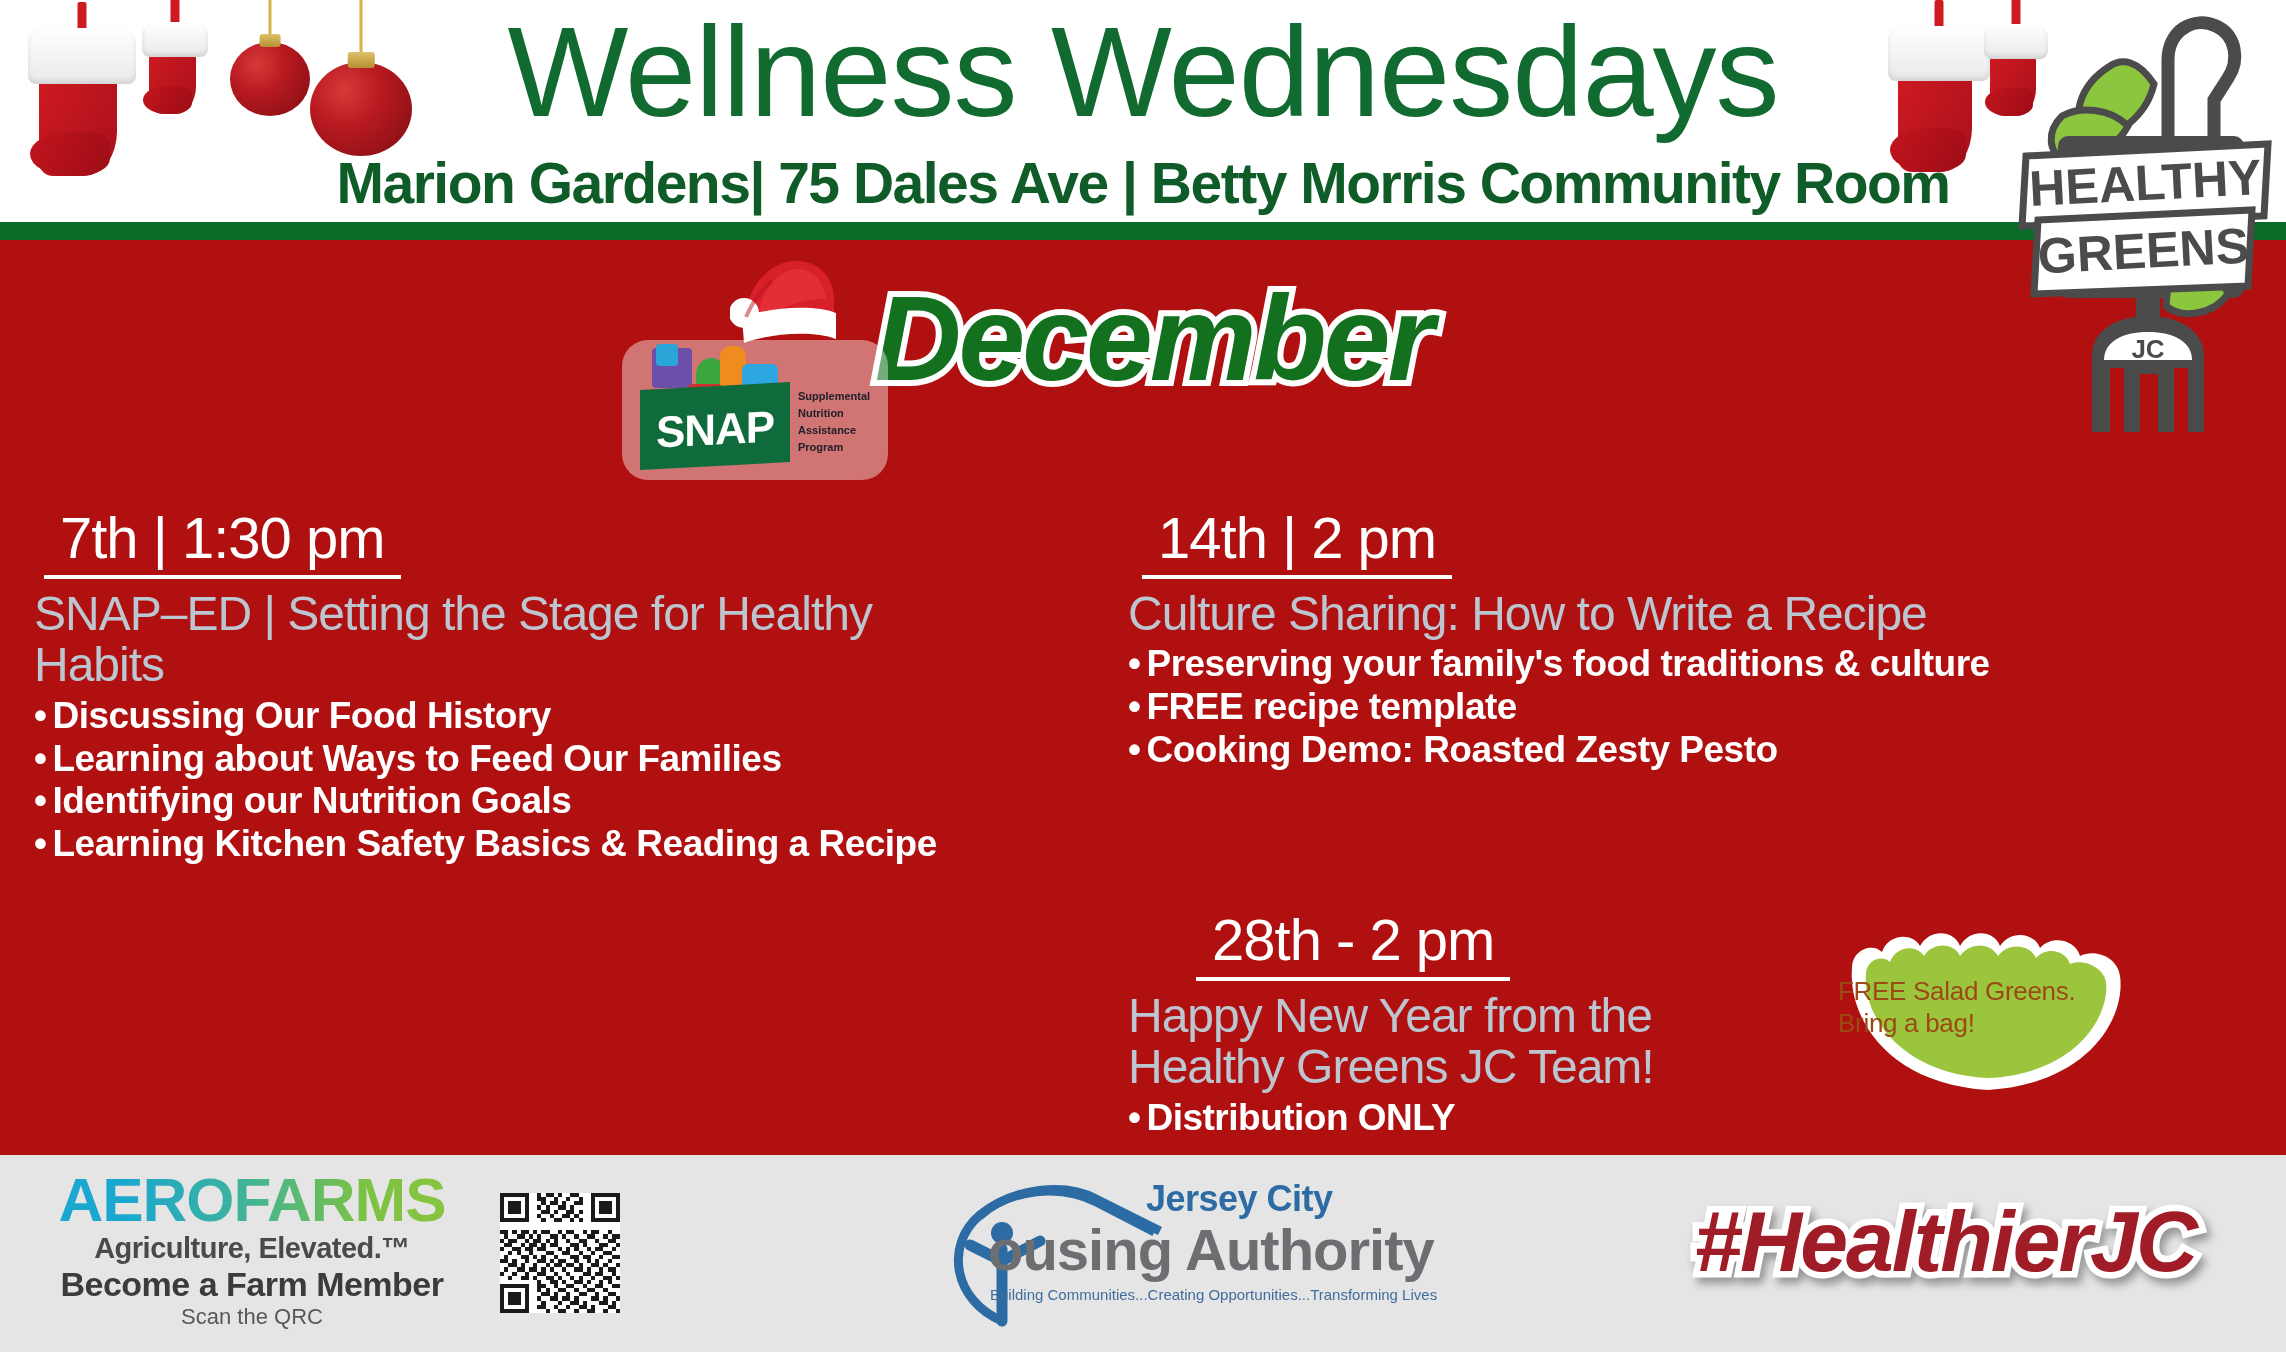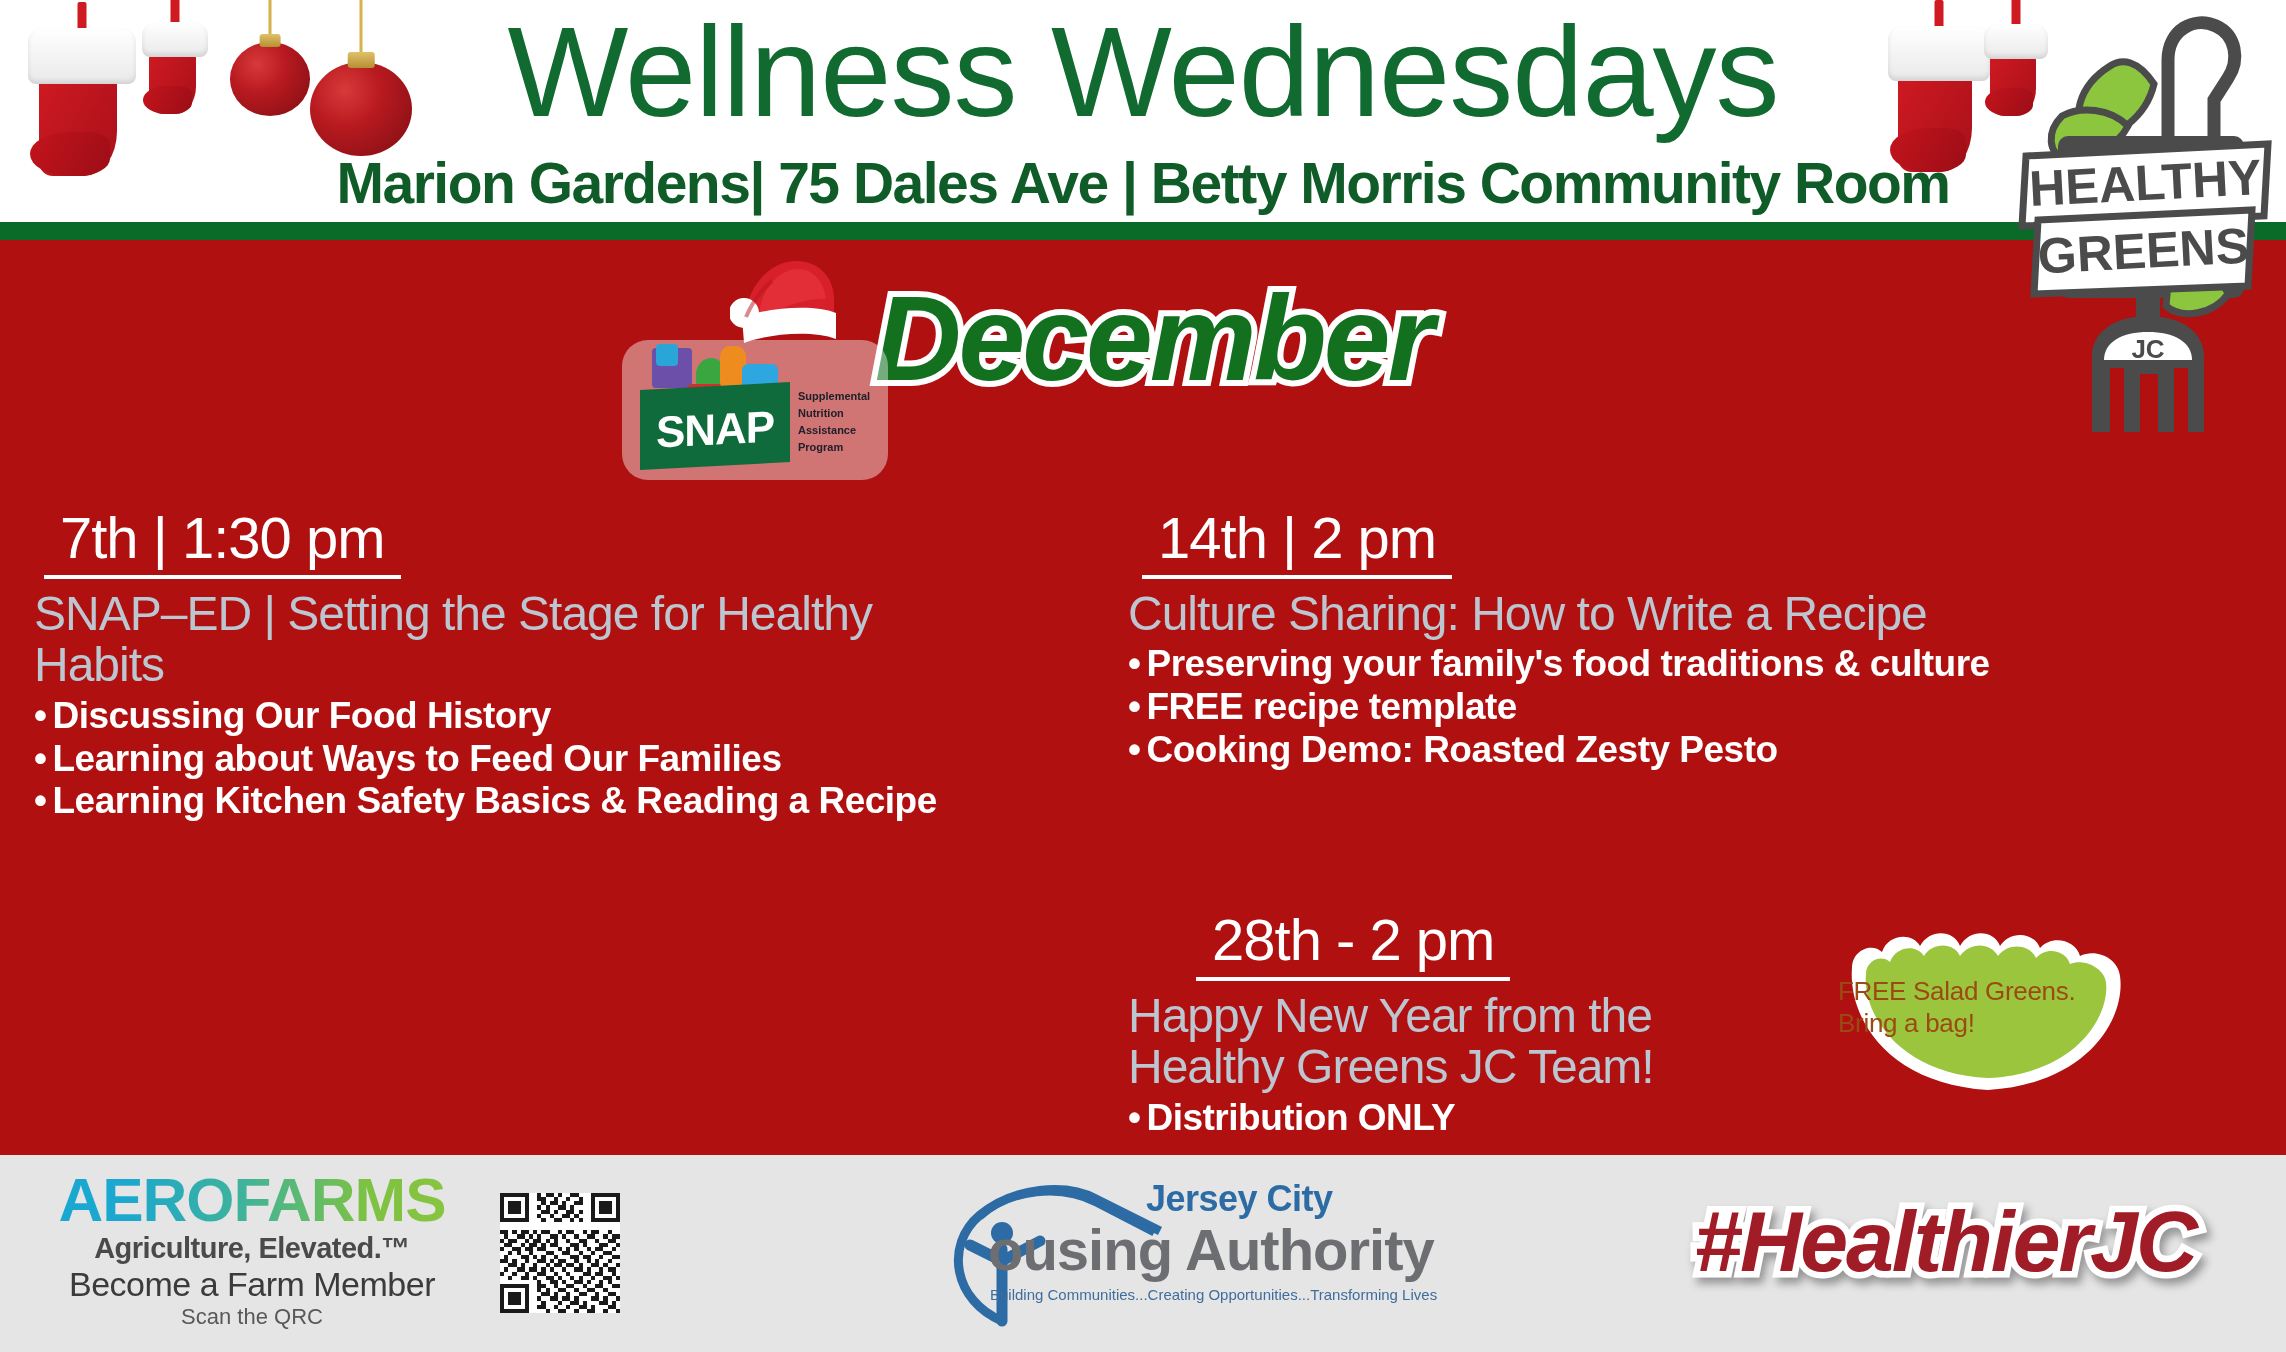--- a/index.html
+++ b/index.html
@@ -309,21 +309,21 @@
     margin-top: 2px;
     font-size: 29px;
     font-weight: 700;
     color: #4a4a4a;
     line-height: 1.05;
     letter-spacing: -0.5px;
   }
   .af-cta {
     margin-top: 4px;
     font-size: 34px;
-    font-weight: 400;
+    font-weight: 700;
     color: #3b3b3b;
     line-height: 1.05;
     letter-spacing: -0.5px;
   }
   .af-scan {
     margin-top: 2px;
     font-size: 22px;
     font-weight: 400;
     color: #585858;
     line-height: 1.05;
@@ -474,20 +474,21 @@
         <div>Program</div>
       </div>
     </div>
 
     <div class="event" id="event-0">
       <div class="date">7th | 1:30 pm</div>
       <div class="subtitle">SNAP–ED | Setting the Stage for Healthy Habits</div>
       <ul>
         <li>Discussing Our Food History</li>
         <li>Learning about Ways to Feed Our Families</li>
+        <li>Identifying our Nutrition Goals</li>
         <li>Learning Kitchen Safety Basics &amp; Reading a Recipe</li>
       </ul>
     </div>
 
     <div class="event" id="event-1">
       <div class="date">14th |  2 pm</div>
       <div class="subtitle">Culture Sharing: How to Write a Recipe</div>
       <ul>
         <li>Preserving your family's food traditions &amp; culture</li>
         <li>FREE recipe template</li>

